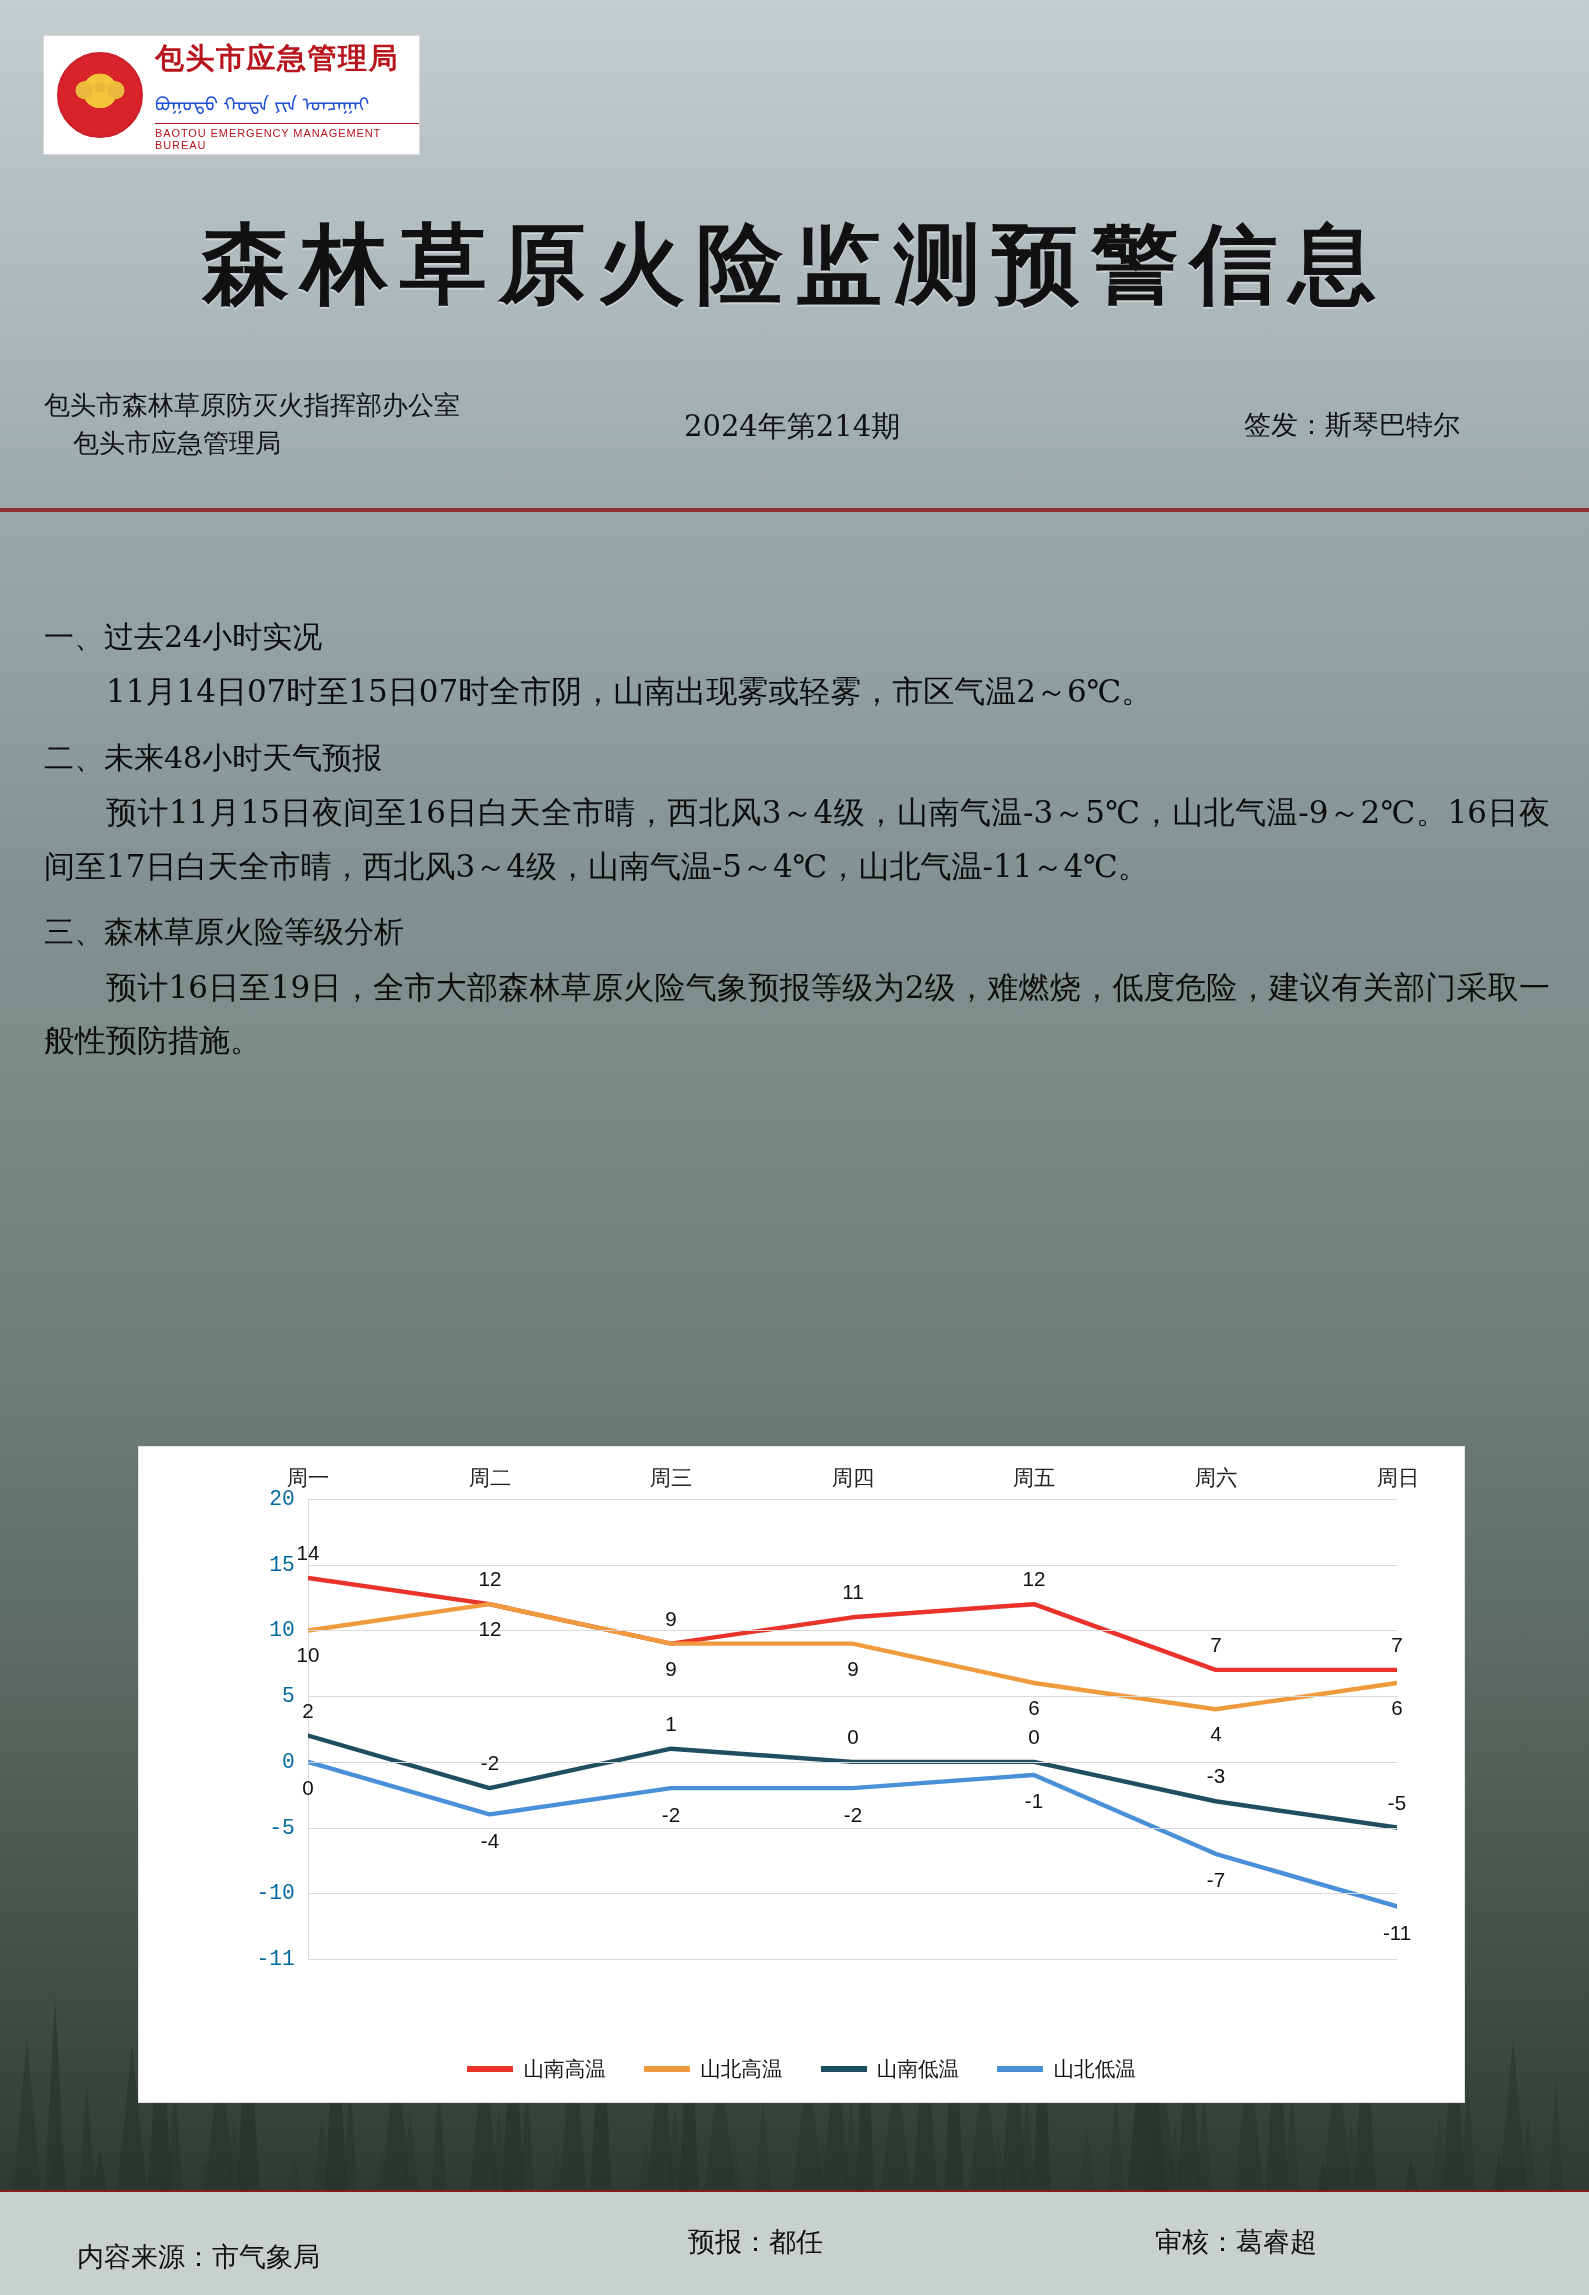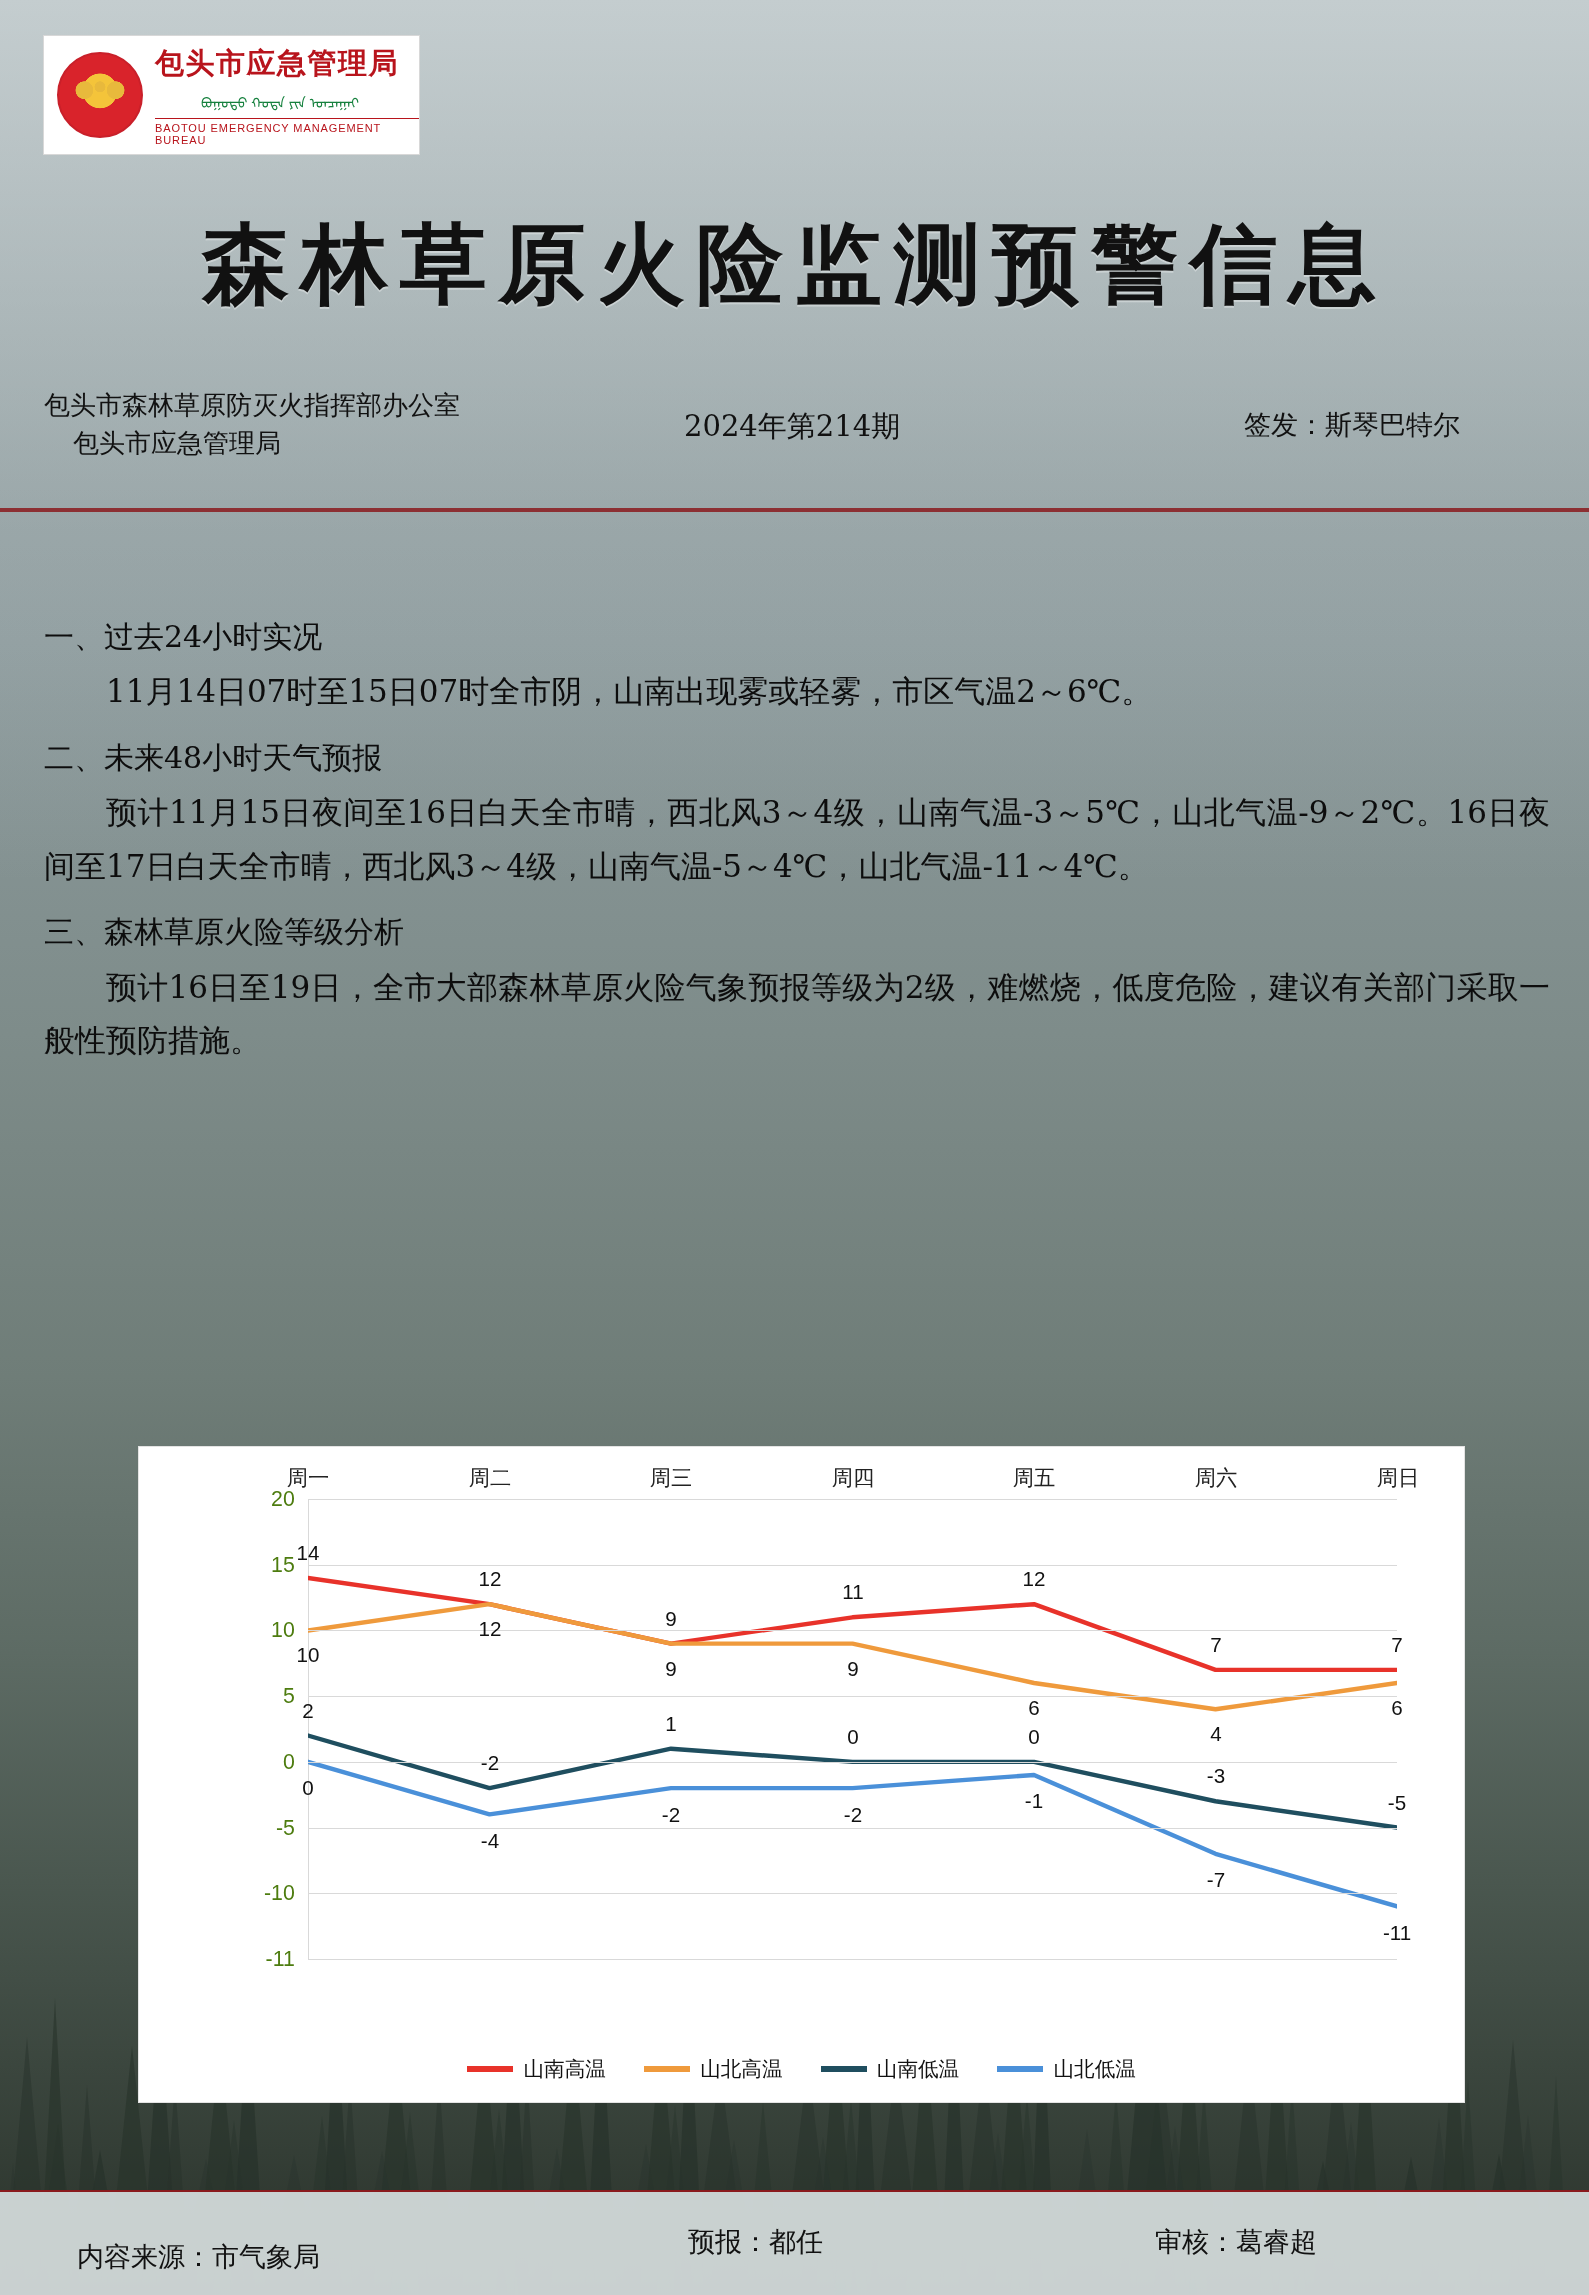--- a/index.html
+++ b/index.html
@@ -37,21 +37,21 @@
   .emblem:after{
     content:"";position:absolute;left:50%;top:52%;transform:translate(-50%,-50%);
     width:52px;height:34px;
     background:
       radial-gradient(circle at 20% 30%, #e8b93c 0 18%, transparent 19%),
       radial-gradient(circle at 50% 20%, #e8b93c 0 14%, transparent 15%),
       radial-gradient(circle at 80% 30%, #e8b93c 0 18%, transparent 19%);
   }
   .logo-text{margin-left:11.8px;}
   .logo-cn{color:#b8141c;font-size:29px;font-weight:bold;letter-spacing:1.5px;}
-  .logo-mn{color:#15803d;font-size:14px;letter-spacing:2.9px;margin-top:4.4px;margin-left:46px;}
+  .logo-mn{color:#1d4ed8;font-size:19px;letter-spacing:2.9px;margin-top:4.4px;}
   .logo-en{color:#b8141c;font-size:11px;letter-spacing:0.9px;margin-top:5.9px;border-top:1.5px solid #b8141c;padding-top:3.7px;}
 
   .title{
     position:absolute;left:0;right:0;top:206px;text-align:center;
     font-family:"DejaVu Serif","Liberation Serif",serif;
     font-weight:bold;
     font-size:87px;
     letter-spacing:11.8px;
     color:#111;
     text-shadow:0 1.5px 0 rgba(255,255,255,.35);
@@ -87,21 +87,21 @@
   
   .chart-card{
     position:absolute;left:138px;top:1446px;width:1325px;height:655px;
     background:#fff;border:0.7px solid #e3e3e3;
   }
   .chart-inner{position:absolute;inset:0;}
   .daylabels{position:absolute;left:0;right:0;top:16px;height:29px;padding-left:17px;}
   .daylabels span{position:absolute;transform:translateX(-50%);font-size:21.3px;color:#222;}
   .plot{position:absolute;left:169px;top:52px;width:1089px;height:460px;}
   .gridline{position:absolute;left:0;width:100%;height:0.7px;background:#d9d9d9;}
-  .ylabel{position:absolute;right:calc(100% + 13.2px);transform:translateY(-50%);font-size:21.3px;color:#4d7c0f;white-space:nowrap;}
+  .ylabel{position:absolute;right:calc(100% + 13.2px);transform:translateY(-50%);font-size:21.3px;color:#0369a1;white-space:nowrap;font-family:Liberation Mono, monospace;}
   .axis-left{position:absolute;left:0;top:0;bottom:0;width:0.7px;background:#d9d9d9;}
   .dlabel{position:absolute;transform:translate(-50%,-50%);font-size:20.6px;color:#111;white-space:nowrap;}
   .legend{
     position:absolute;left:0;right:0;bottom:19px;display:flex;justify-content:center;gap:38px;align-items:center;
   }
   .legend .item{display:flex;align-items:center;gap:10.3px;font-size:20.6px;color:#111;}
   .legend .swatch{width:46px;height:5.2px;display:inline-block;}
 
   
   .footer-band{

